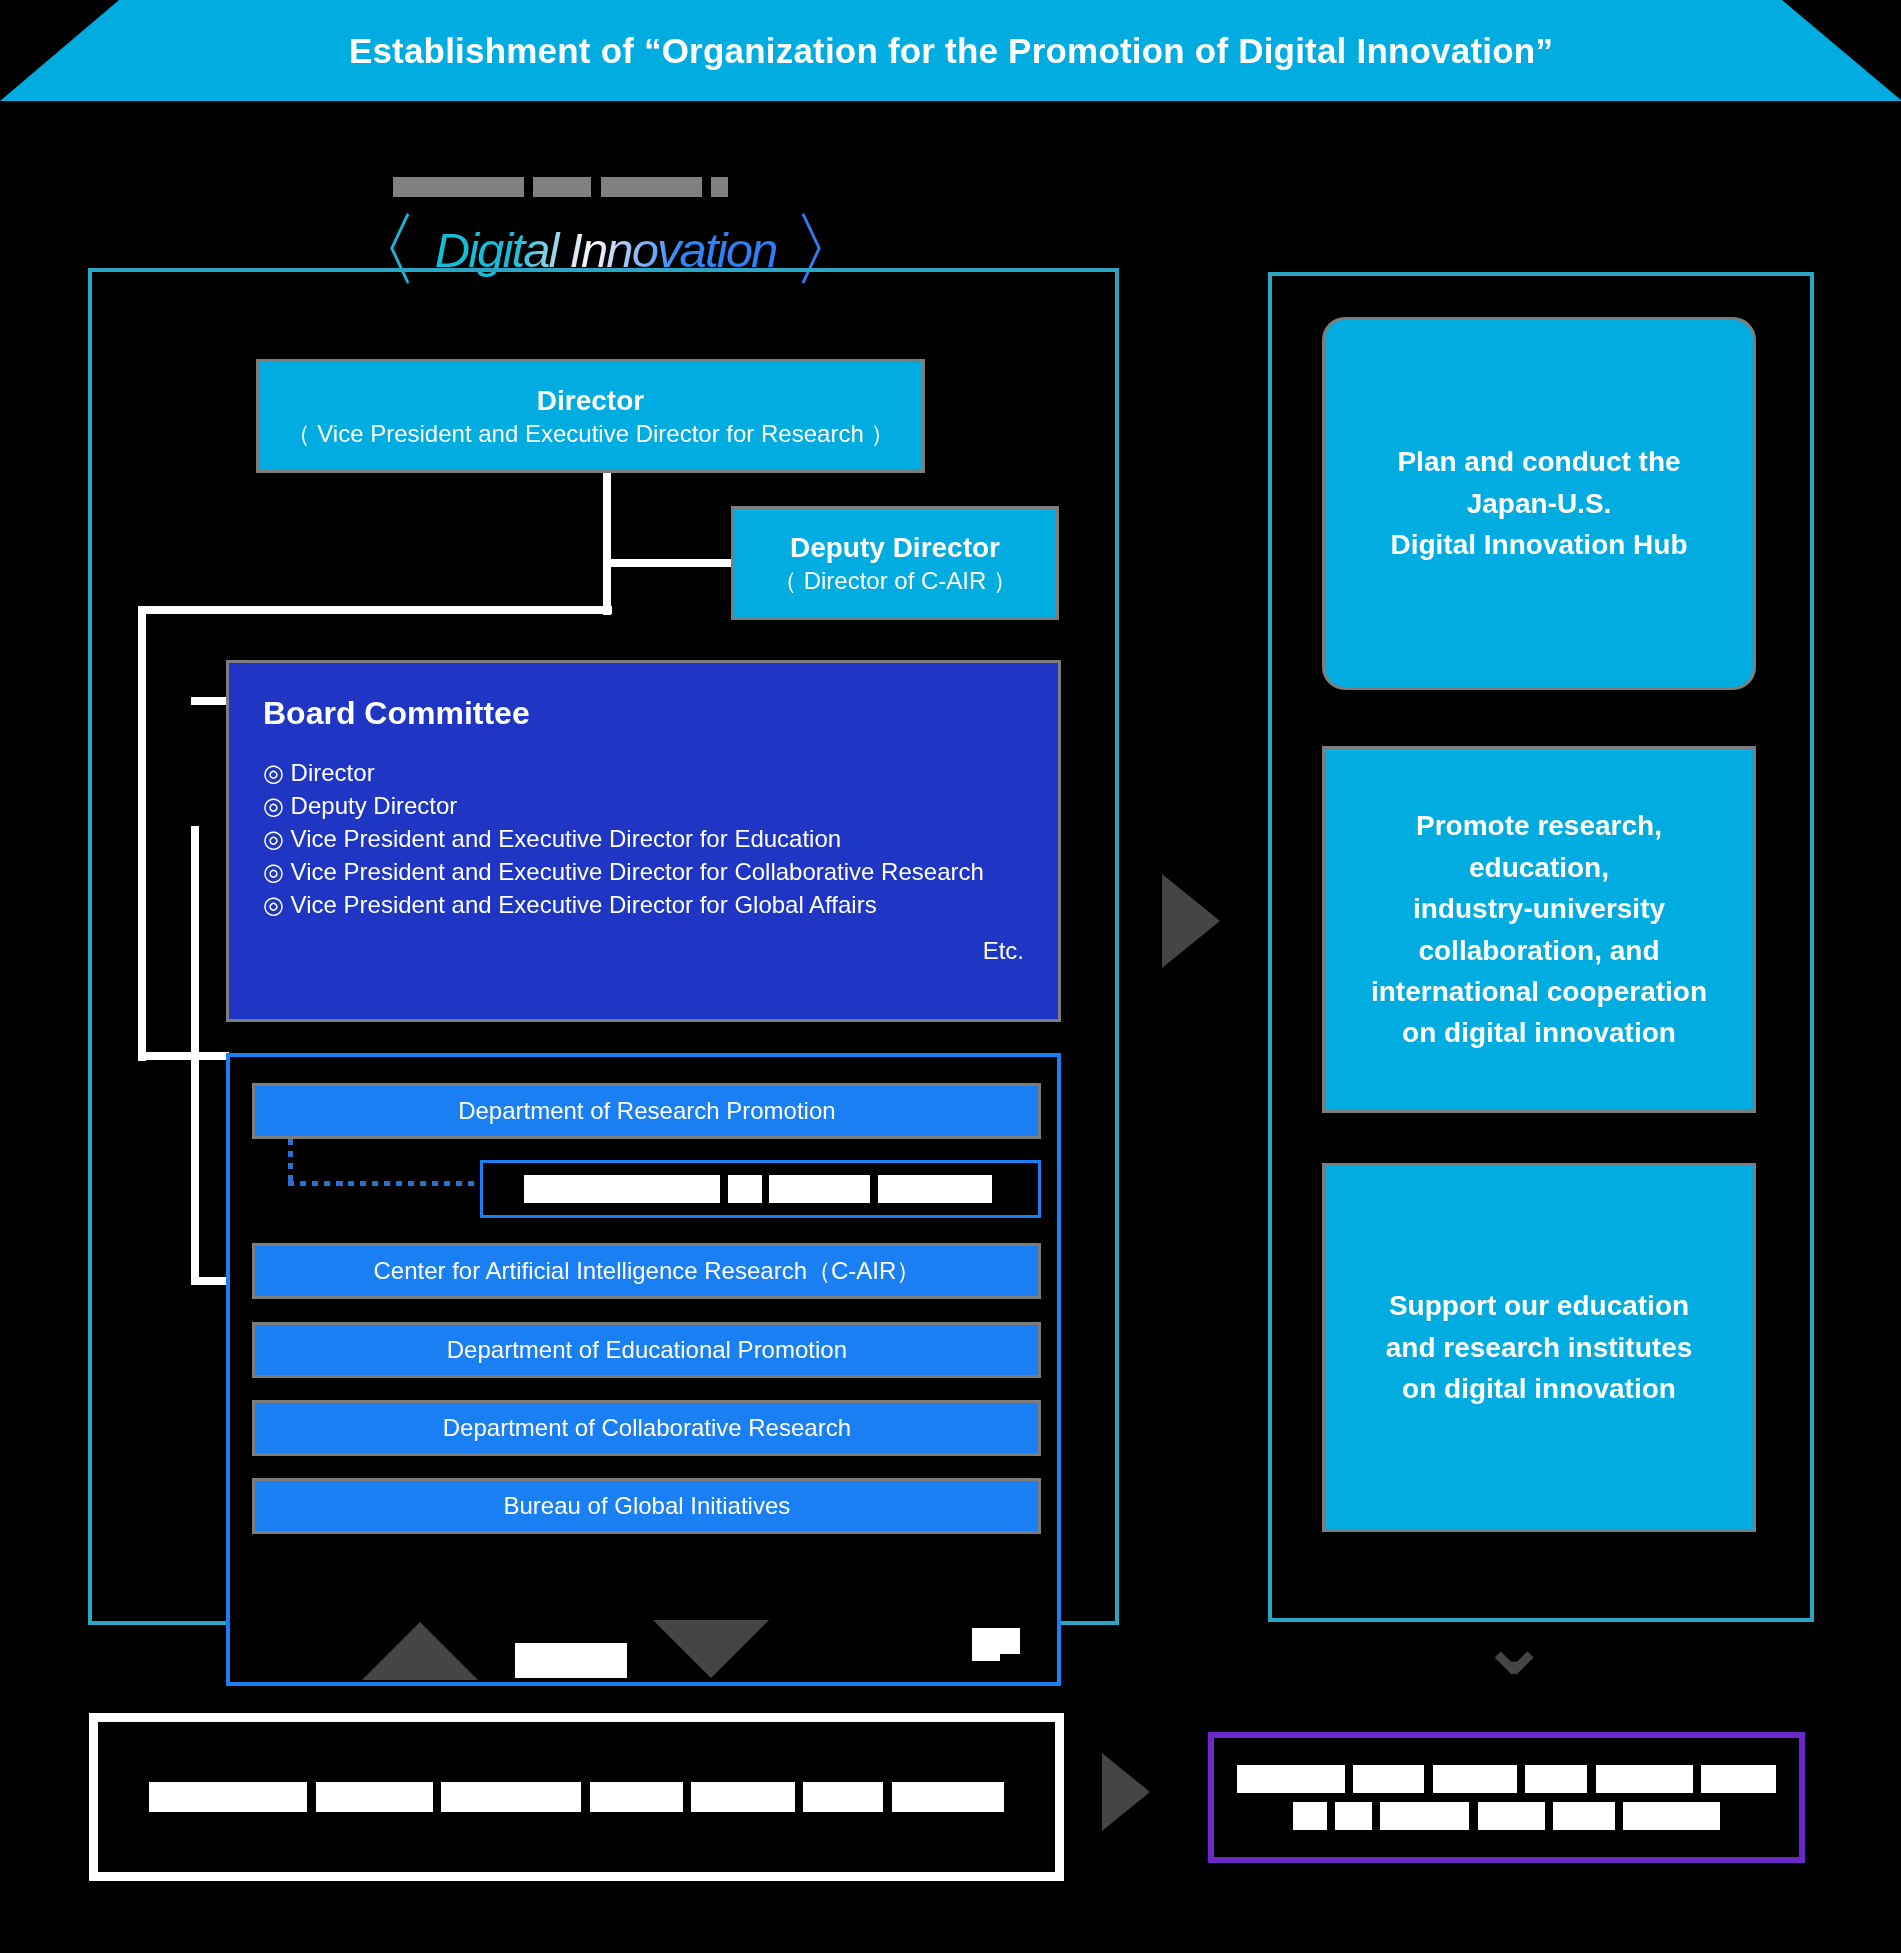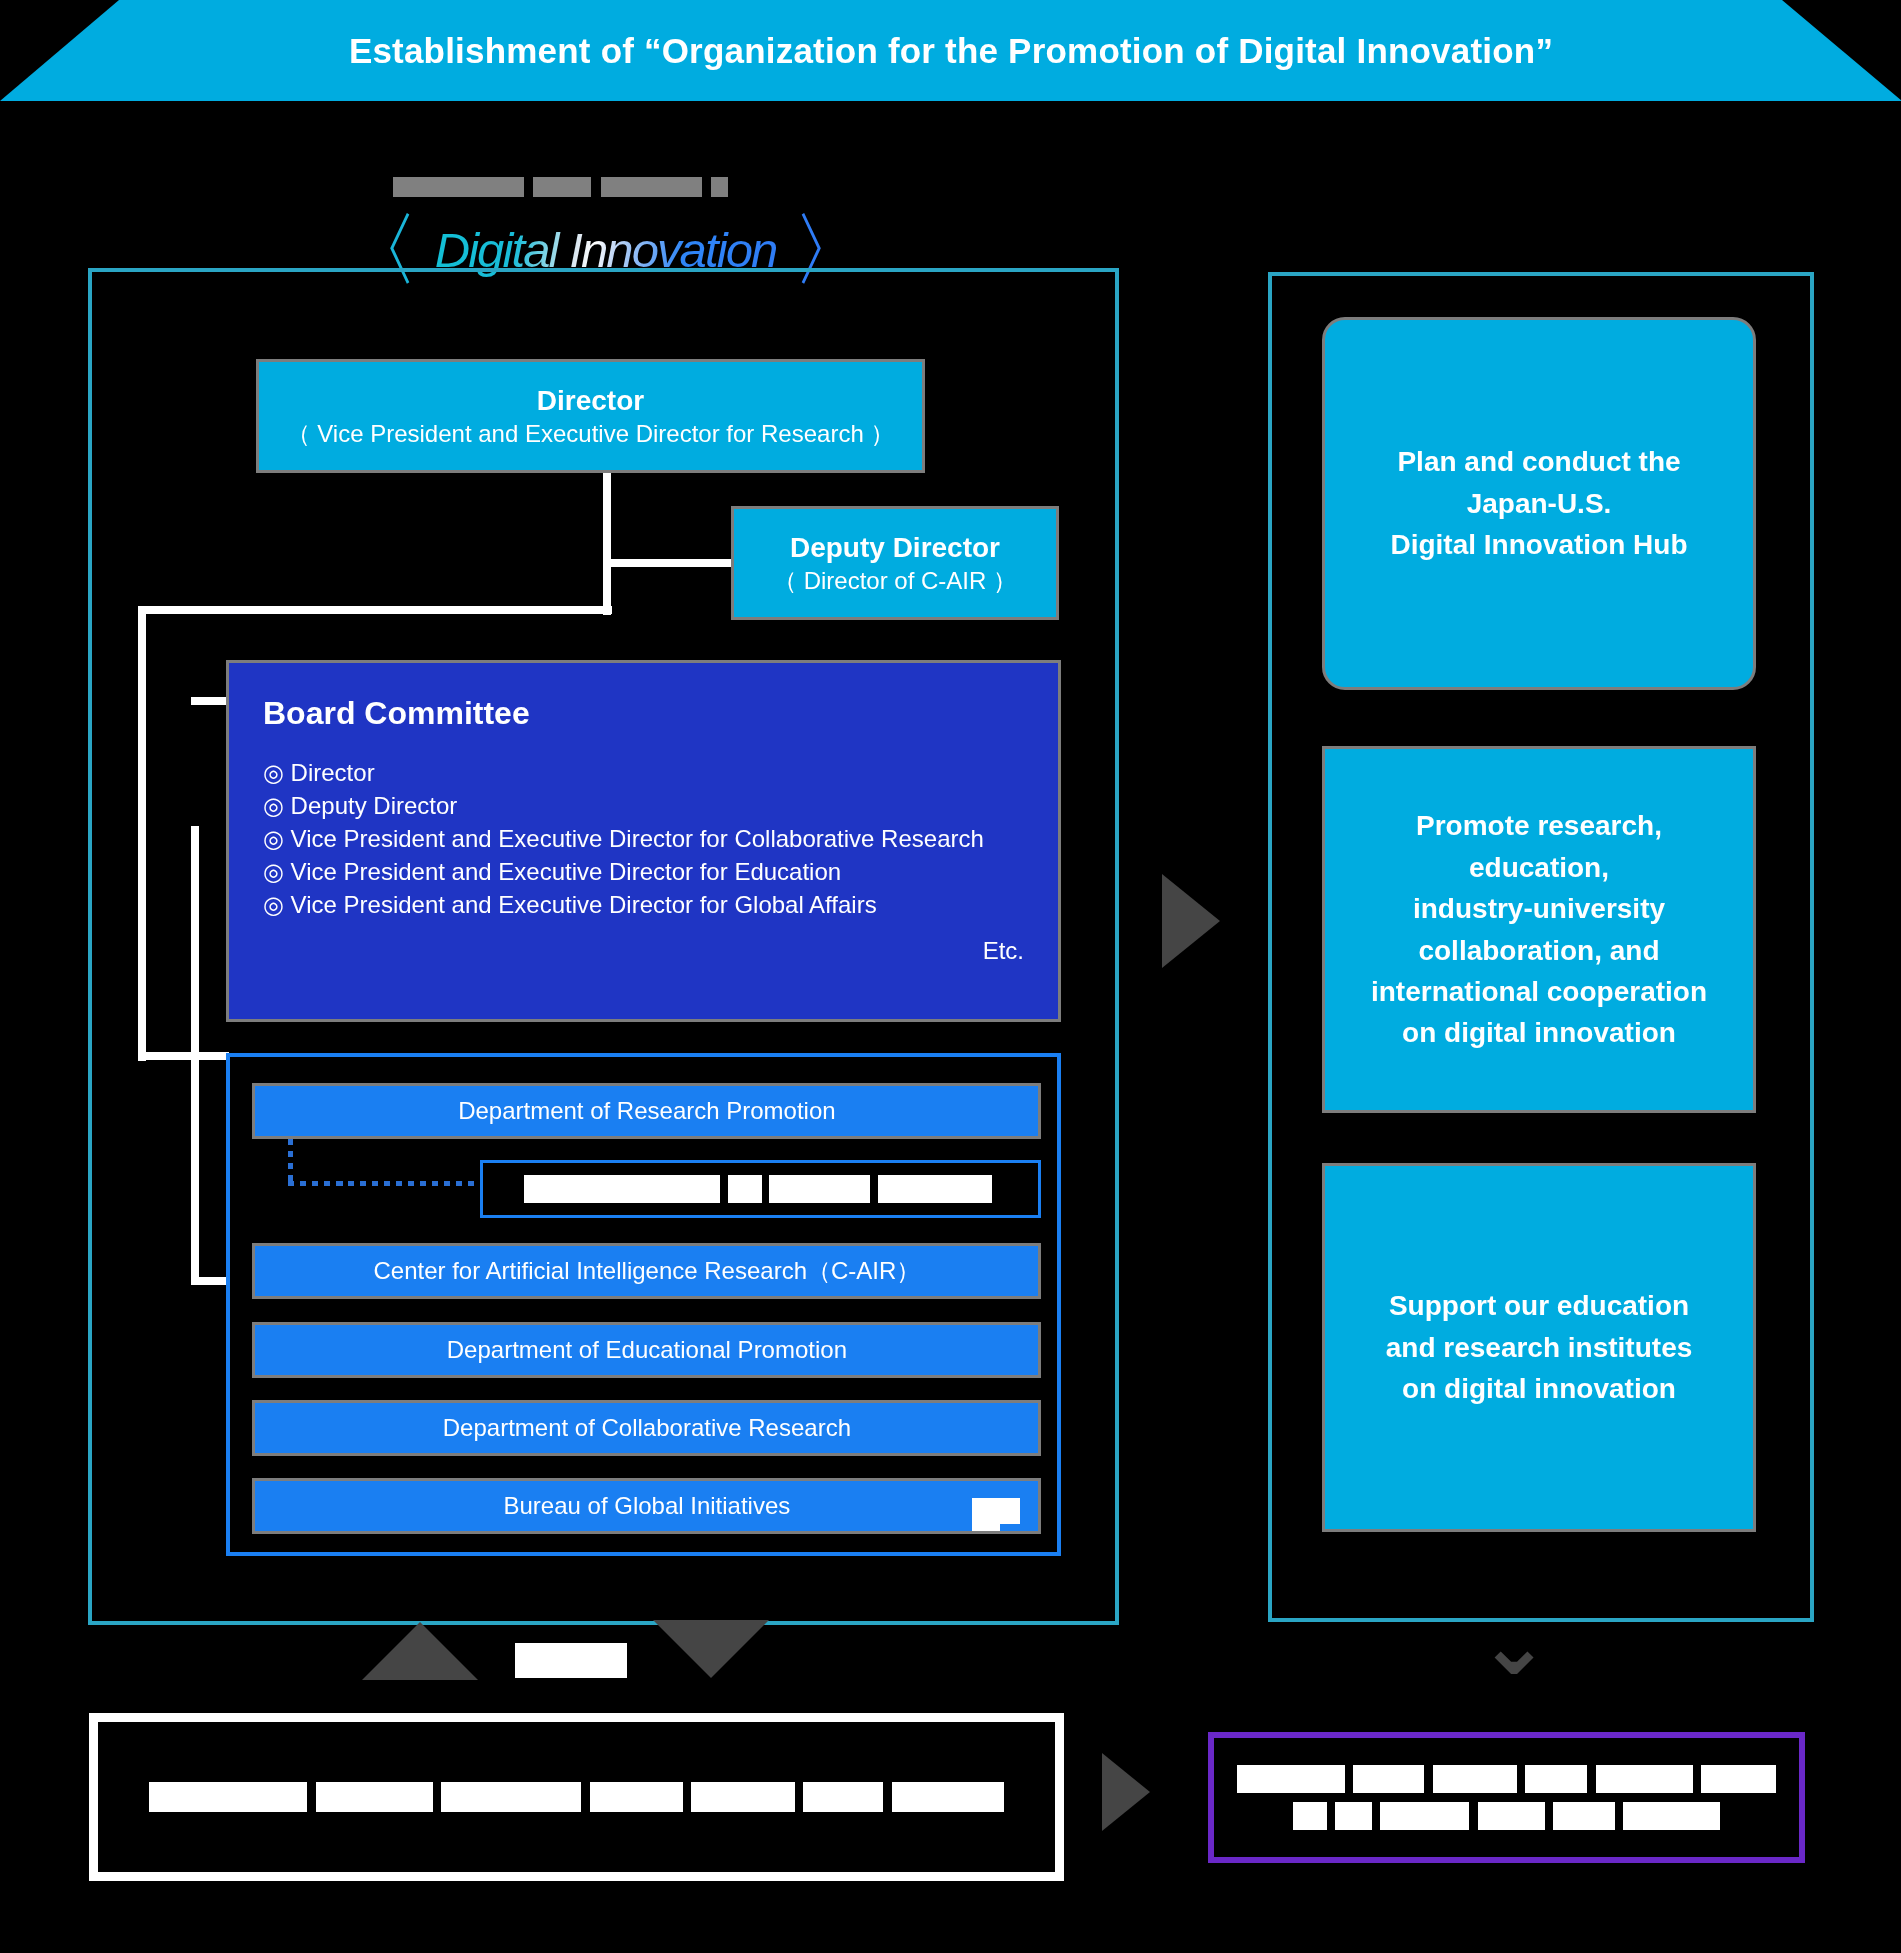--- a/index.html
+++ b/index.html
@@ -77,21 +77,21 @@
     position: absolute; left: 226px; top: 660px; width: 835px; height: 362px;
     background: #1f35c4; border: 3.7px solid #7d7d7d;
     color: #fff; padding: 32px 34px 0 34px;
   }
   #board-box .bc-title { font-size: 32px; font-weight: bold; margin-bottom: 24px; }
   #board-box .bc-item  { font-size: 24px; line-height: 1.38; white-space: nowrap; }
   #board-box .bc-etc   { font-size: 24px; text-align: right; margin-top: 15px; }
 
   
   #dept-wrap {
-    position: absolute; left: 226px; top: 1053px; width: 835px; height: 503px;
+    position: absolute; left: 226px; top: 1053px; width: 835px; height: 633px;
     border: 4.7px solid #1a7ff2; background: #000;
   }
   .dept {
     position: absolute; left: 22.4px; width: 789px; height: 56px;
     background: #1a7ff2; border: 3.7px solid #7d7d7d;
     color: #fff; font-size: 24px; display: flex; align-items: center; justify-content: center;
     text-align: center;
   }
   #dept-0 { top: 26px; }
   #dept-hidden {
@@ -220,22 +220,22 @@
 
   <div class="box" id="deputy-box">
     <div class="t1">Deputy Director</div>
     <div class="t2">（ Director of C-AIR ）</div>
   </div>
 
   <div id="board-box">
     <div class="bc-title">Board Committee</div>
     <div class="bc-item">◎ Director</div>
     <div class="bc-item">◎ Deputy Director</div>
+    <div class="bc-item">◎ Vice President and Executive Director for Education</div>
     <div class="bc-item">◎ Vice President and Executive Director for Collaborative Research</div>
-    <div class="bc-item">◎ Vice President and Executive Director for Education</div>
     <div class="bc-item">◎ Vice President and Executive Director for Global Affairs</div>
     <div class="bc-etc">Etc.</div>
   </div>
 
   <div id="dept-wrap">
     <div class="dept" id="dept-0">Department of Research Promotion</div>
 
     <div class="dept-conn-v"></div>
     <div class="dept-conn-h"></div>
 

